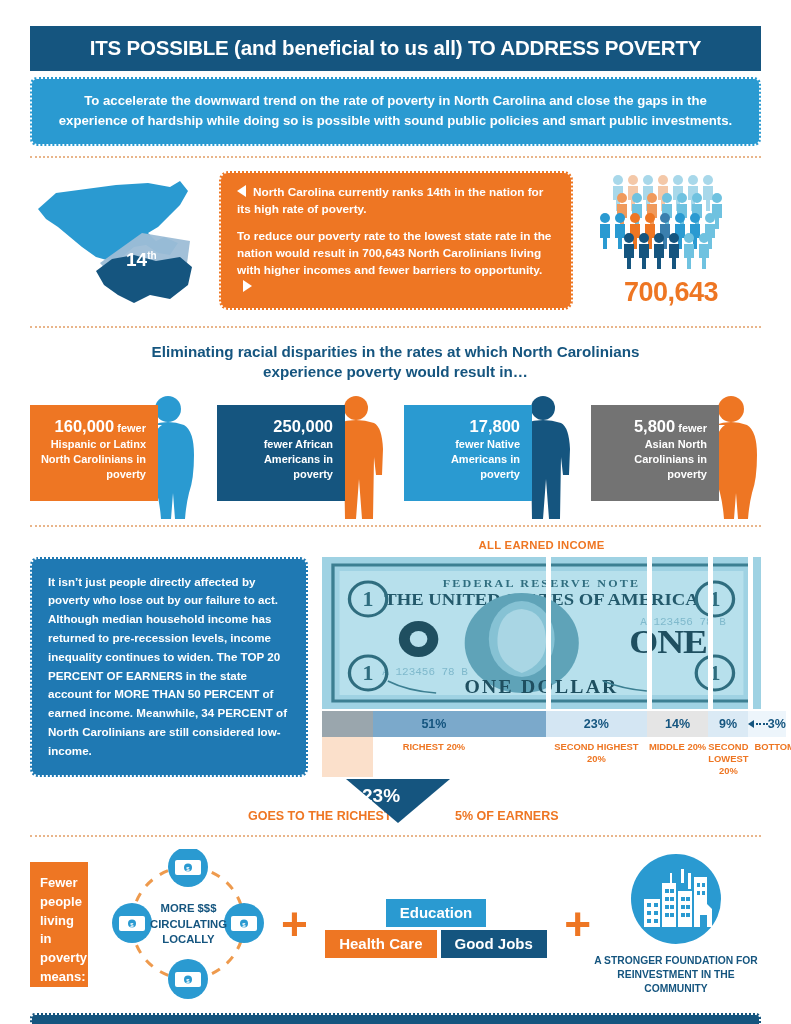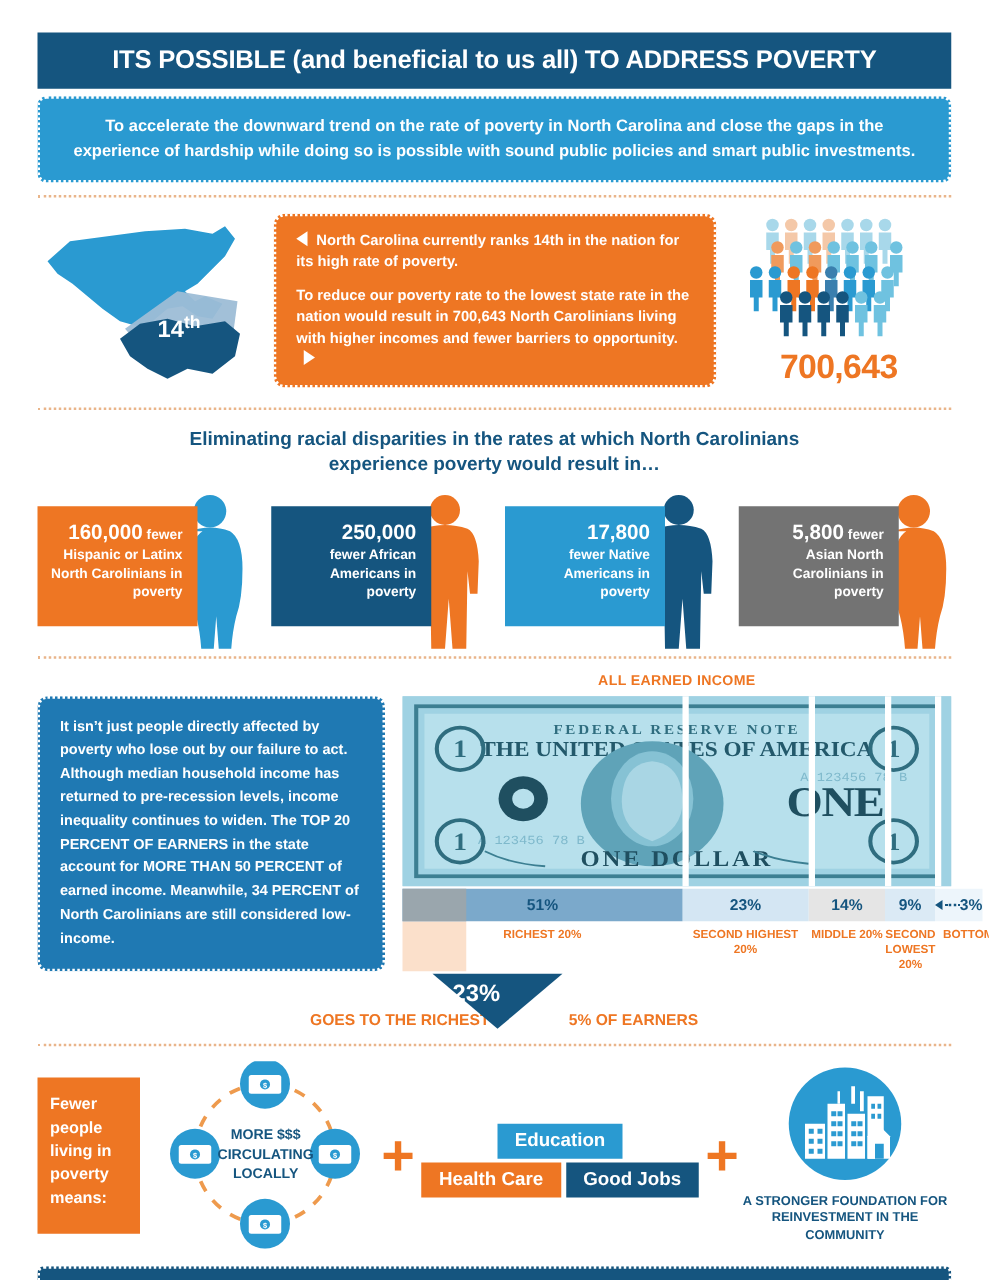--- a/index.html
+++ b/index.html
@@ -44,21 +44,21 @@
   }
 
   
   .sec1 { display:flex; align-items:center; margin-top:8px; height:150px; }
   .map-wrap { width: 185px; height: 140px; position:relative; flex:none; }
   .map-wrap svg { position:absolute; left:0; top:0; }
   .rank-badge {
     position:absolute; left:96px; top:78px;
     color:#fff; font-weight:bold; font-size:19px;
   }
-  .rank-badge sup { font-size:14px;text-align:right; }
+  .rank-badge sup { font-size:10px;text-align:right; }
 
   .callout {
     flex: 1;
     background:#ee7623;
     color:#fff;
     border-radius: 9px;
     border: 2px dotted #ffffff;
     padding: 11px 16px 12px;
     margin: 0 8px 0 4px;
     font-size: 11.8px;
@@ -128,21 +128,21 @@
     border-top:44px solid #15557f;
   }
   .tri-num { position:absolute; left:332px; top:6px; color:#fff; font-weight:bold; font-size:19px; }
   .goes-left { position:absolute; left:218px; top:30px; color:#ee7623; font-weight:bold; font-size:12.5px; }
   .goes-right { position:absolute; left:425px; top:30px; color:#ee7623; font-weight:bold; font-size:12.5px; }
 
   
   .sec4 { display:flex; align-items:center; margin-top:12px; height:150px; }
   .fewer-box {
     background:#ee7623; color:#fff; font-weight:bold; font-size:13px;
-    width:82px; height:125px; padding:12px 8px 0 10px; line-height:1.45; flex:none;
+    width:58px; height:125px; padding:12px 8px 0 10px; line-height:1.45; flex:none;
   }
   .circ { width:185px; height:150px; position:relative; flex:none; margin-left:8px;}
   .circ-text {
     position:absolute; left:0; right:0; top:52px; text-align:center;
     color:#15557f; font-weight:bold; font-size:11.3px; line-height:1.35;
   }
   .plus { color:#ee7623; font-size:46px; font-weight:bold; flex:none; line-height:0.7; }
   .blocks { flex:1; text-align:center; }
   .blocks-head { color:#15557f; font-weight:bold; font-size:11.2px; line-height:1.35; }
   .chip { display:inline-block; color:#fff; font-weight:bold; font-size:15px; padding:5px 14px 6px; }

